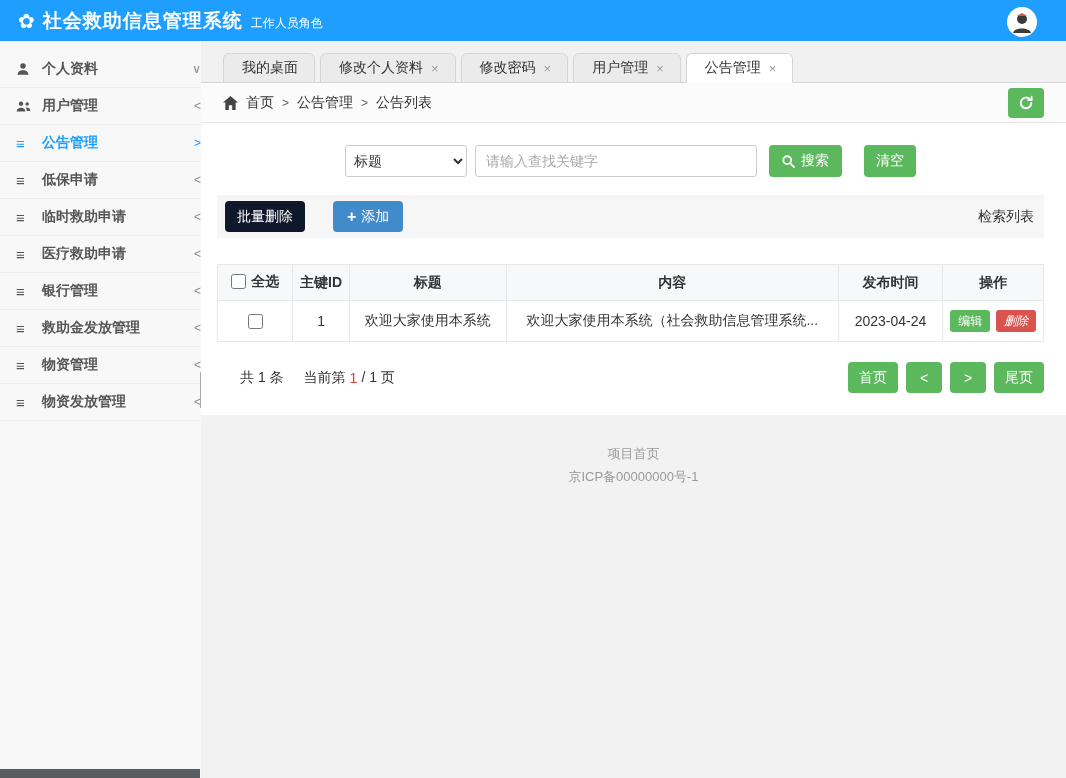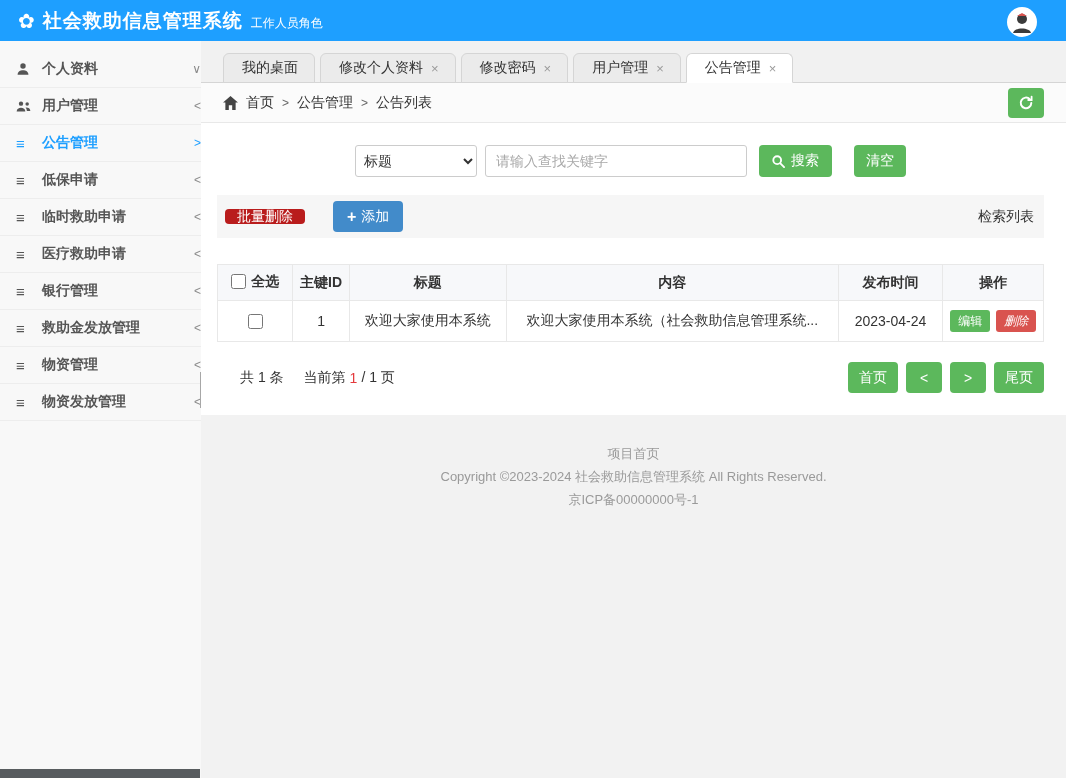--- a/index.html
+++ b/index.html
@@ -39,28 +39,28 @@
 
   .breadcrumb { height:40px; background:#fbfbfb; border-bottom:1px solid #e8e8e8; display:flex; align-items:center; padding:0 22px; font-size:14px; color:#333; gap:8px; }
   .crumb { cursor:pointer; }
   .crumb-sep { color:#666; font-size:12px; }
   .btn-refresh { margin-left:auto; width:36px; height:30px; background:#5cb85c; border:none; border-radius:4px; display:flex; align-items:center; justify-content:center; cursor:pointer; }
 
   .card { background:#fff; padding:0 22px 22px 16px; }
 
   .search-row { padding-top:22px; display:flex; justify-content:center; align-items:center; }
   .field-select { width:122px; height:32px; border:1px solid #ccc; border-radius:3px; font-size:14px; color:#333; padding:0 4px; background:#fff; }
-  .kw-input { width:262px; height:32px; margin-left:8px; border:1px solid #ccc; border-radius:3px; padding:0 10px; font-size:14px; color:#333; }
+  .kw-input { width:282px; height:32px; margin-left:8px; border:1px solid #ccc; border-radius:3px; padding:0 10px; font-size:14px; color:#333; }
   .kw-input::placeholder { color:#a9a9a9; }
   .btn { border:none; border-radius:4px; color:#fff; font-size:14px; cursor:pointer; display:inline-flex; align-items:center; justify-content:center; }
   .btn-search { margin-left:12px; height:32px; padding:0 13px; background:#5cb85c; gap:6px; }
   .btn-clear { margin-left:22px; height:32px; padding:0 12px; background:#5cb85c; }
 
   .toolbar-band { margin-top:18px; background:#f6f6f6; padding:6px 8px; display:flex; align-items:center; }
-  .btn-batch-del { height:15px; padding:0 12px; background:#b91c1c;text-align:right; }
+  .btn-batch-del { height:31px; padding:0 12px; background:#0f172a;text-align:right; }
   .btn-add { margin-left:28px; height:31px; padding:0 14px; background:#428bca; gap:5px; }
   .plus-glyph { font-size:16px; font-weight:bold; line-height:1; }
   .list-title { margin-left:auto; font-size:14px; color:#333; padding-right:2px; }
 
   table.grid { width:100%; margin-top:26px; border-collapse:collapse; }
   table.grid th, table.grid td { border:1px solid #e8e8e8; text-align:center; font-size:14px; color:#333;margin-top:8px; }
   table.grid th { background:#f7f8fa; height:36px; font-weight:bold; }
   table.grid td { height:41px; }
   .chk { width:15px; height:15px; vertical-align:middle; cursor:pointer; }
   .th-check { display:inline-flex; align-items:center; gap:5px; font-weight:bold; }
@@ -306,18 +306,17 @@
           <button class="btn btn-page">&lt;</button>
           <button class="btn btn-page">&gt;</button>
           <button class="btn btn-page">尾页</button>
         </span>
       </div>
 
     </section>
 
     <footer class="footer">
       <div class="f-line f-home">项目首页</div>
-      <div class="f-line">Copyright ©2023-2024 社会救助信息管理系统 All Rights Reserved.</div>
       <div class="f-line">京ICP备00000000号-1</div>
     </footer>
 
   </main>
 </div>
 
 </body></html>

